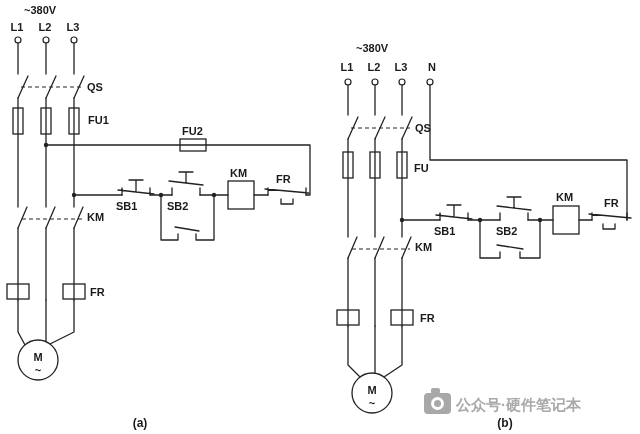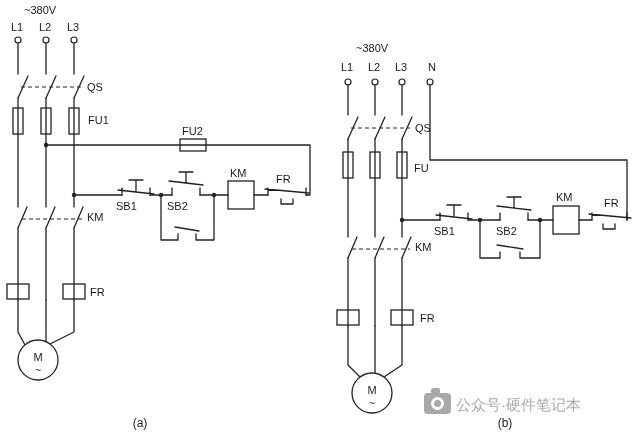--- a/index.html
+++ b/index.html
@@ -2,20 +2,21 @@
 <html><head>
 <meta charset="utf-8">
 <style>
   html,body{margin:0;padding:0;background:#ffffff;}
   .stage{
     position:relative;
     width:640px;height:434px;
     background:#ffffff;
     font-family:"Liberation Sans", sans-serif;
     overflow:hidden;
+    font-weight:bold;
   }
   svg{position:absolute;left:0;top:0;}
   .w{stroke:#222222;stroke-width:1.3;fill:none;stroke-linecap:round;stroke-linejoin:round;}
   .dash{stroke:#222222;stroke-width:1;fill:none;stroke-dasharray:4 3;}
   .box{stroke:#222222;stroke-width:1.3;fill:none;}
   .motor{fill:#ffffff;}
   .term{stroke:#222222;stroke-width:1.2;fill:#ffffff;}
   .dot{fill:#222222;stroke:none;}
   text{font-size:11px;fill:#1a1a1a;font-family:"Liberation Sans", sans-serif;}
   .cap{font-size:12px;}

